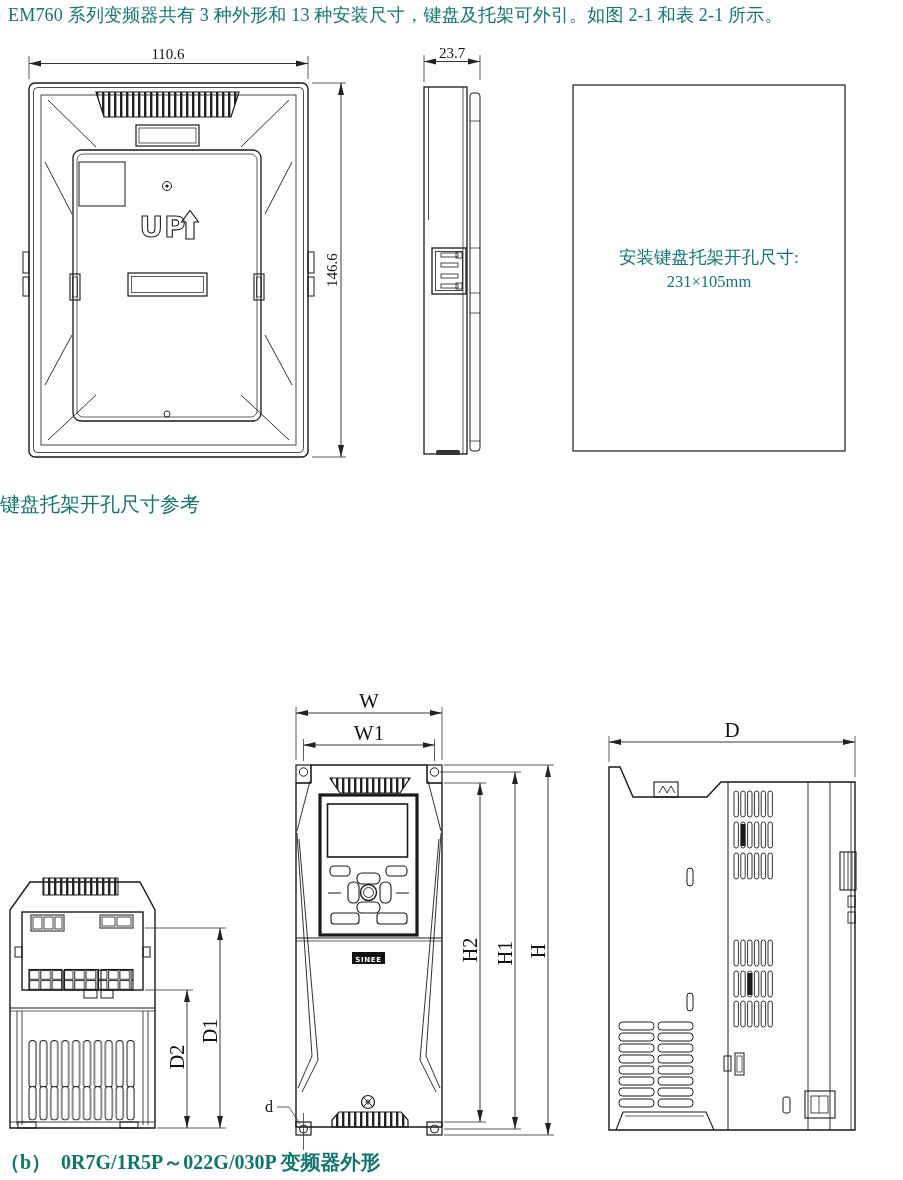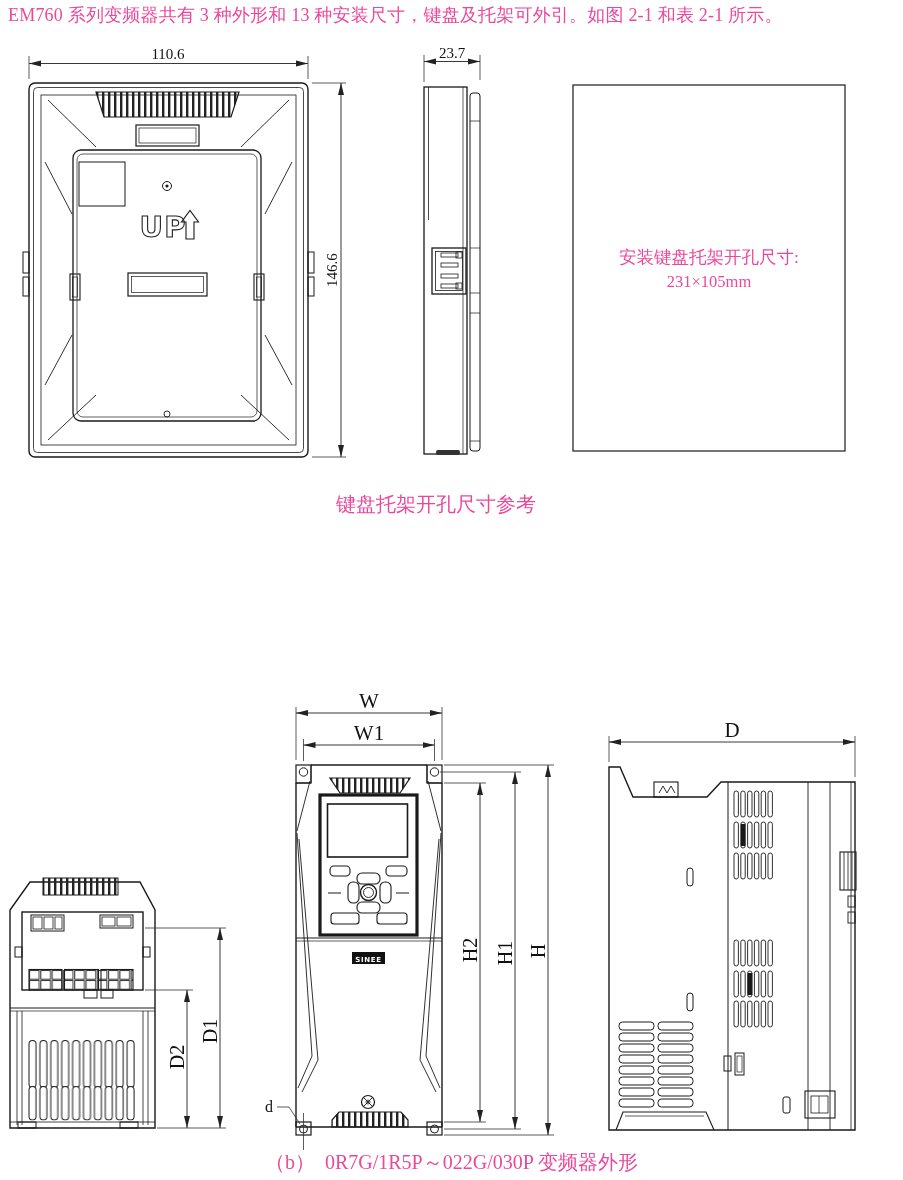--- a/index.html
+++ b/index.html
@@ -1,23 +1,23 @@
 <!DOCTYPE html>
 <html><head>
 <meta charset="utf-8">
 <style>
   html,body{margin:0;padding:0;background:#fff;}
   .page{position:relative;width:903px;height:1180px;background:#fff;overflow:hidden;
-        font-family:"Liberation Serif","DejaVu Serif",serif;color:#ec4899;}
+        font-family:"Liberation Serif","DejaVu Serif",serif;color:#0f766e;}
   .intro{position:absolute;left:8px;top:3px;width:892px;font-size:18px;line-height:24px;
          white-space:pre;letter-spacing:0.2px;}
-  .cap{position:absolute;text-align:center;white-space:pre;}
+  .cap{position:absolute;white-space:pre;}
   .capA1{left:0;top:491px;width:872px;font-size:20px;}
   .capA2{left:0;top:535px;width:872px;font-size:20px;}
-  .capB{left:0;top:1149px;width:903px;font-size:20px;}
+  .capB{left:0;top:1149px;width:903px;font-size:20px;font-weight:bold;}
   .notebox-text{position:absolute;left:573px;top:245px;width:272px;text-align:center;}
   .notebox-text .l1{font-size:17.5px;line-height:25px;}
   .notebox-text .l2{font-size:16.5px;line-height:23px;font-family:"Liberation Serif","DejaVu Serif",serif;}
   svg{position:absolute;left:0;top:0;}
   svg .lbl{font-family:"Liberation Serif","DejaVu Serif",serif;fill:#111;stroke:none;text-anchor:middle;}
   svg .s15{font-size:15px;} svg .s16{font-size:16px;} svg .s21{font-size:21px;} svg .s20{font-size:20px;}
   svg .up{font-family:"DejaVu Sans",sans-serif;font-weight:bold;font-size:29px;fill:none;
           stroke:#1a1a1a;stroke-width:1.1px;letter-spacing:1px;text-anchor:middle;}
   svg .logo-t{font-family:"DejaVu Sans",sans-serif;font-weight:bold;font-size:7px;fill:#fff;
           stroke:none;letter-spacing:0.7px;text-anchor:middle;}

